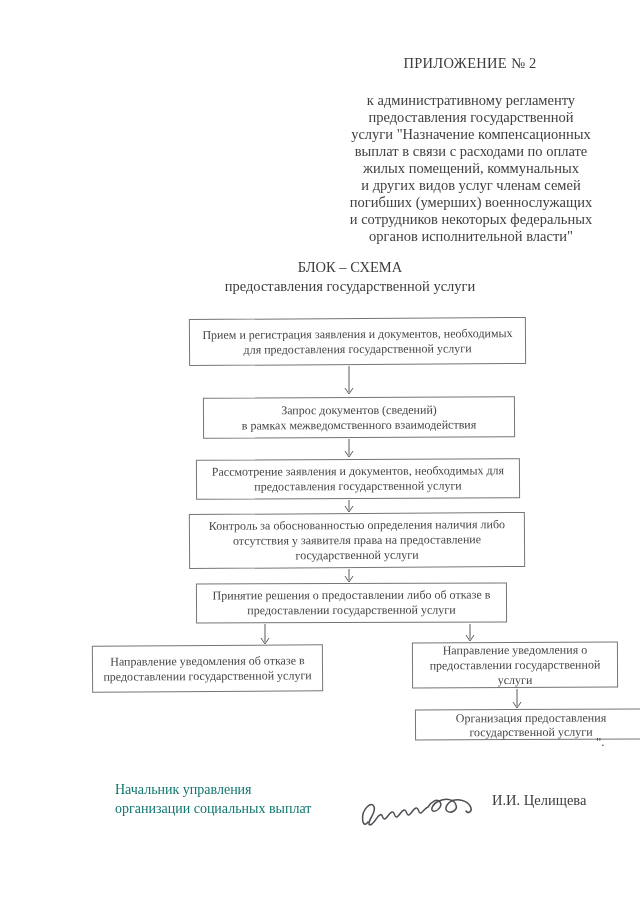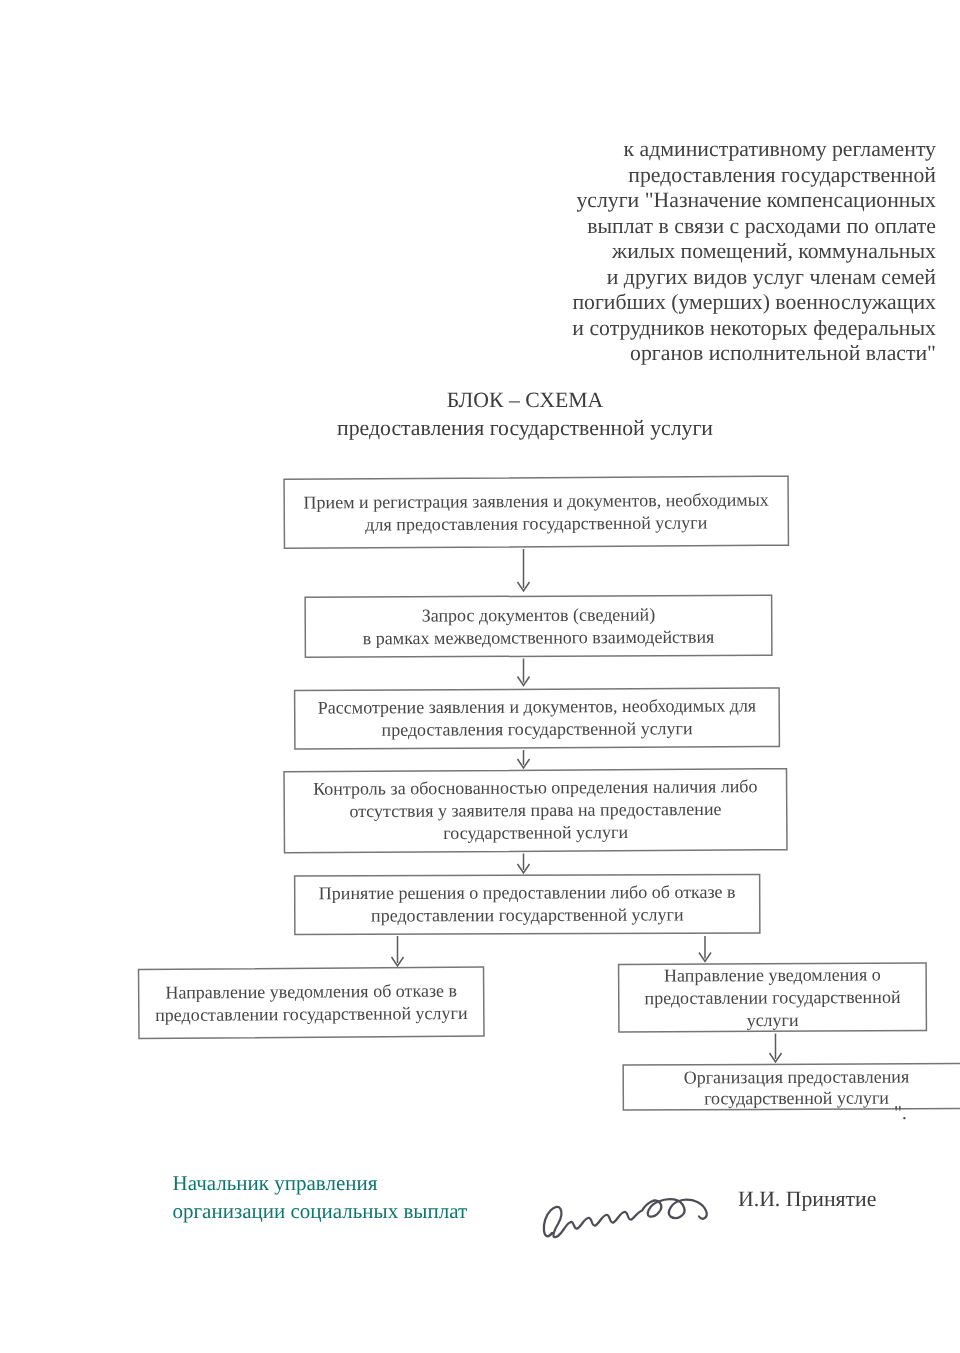--- a/index.html
+++ b/index.html
@@ -17,21 +17,21 @@
     position: absolute;
     left: 320px; top: 55px; width: 300px;
     text-align: center;
     font-size: 14.5px;
     letter-spacing: 0.3px;
     color: #3c3c3c;
   }
   .header-note {
     position: absolute;
     left: 318px; top: 92px; width: 306px;
-    text-align: right;
+    text-align: center;
     font-size: 14.5px;
     line-height: 17px;
     white-space: pre-line;
     color: #414141;
   }
   
   .scheme-title {
     position: absolute;
     left: 50px; top: 258px; width: 600px;
     text-align: center;
@@ -96,20 +96,21 @@
     left: 492px; top: 792px; width: 140px;
     font-size: 14.5px;
     color: #3c3c3c;
   }
 </style>
 </head>
 <body>
 
 <div class="page">
 
+  <div class="appendix">ПРИЛОЖЕНИЕ № 2</div>
 
   <div class="header-note">к административному регламенту
 предоставления государственной
 услуги "Назначение компенсационных
 выплат в связи с расходами по оплате
 жилых помещений, коммунальных
 и других видов услуг членам семей
 погибших (умерших) военнослужащих
 и сотрудников некоторых федеральных
 органов исполнительной власти"</div>
@@ -175,15 +176,15 @@
   <svg class="signature" viewBox="0 0 130 45" xmlns="http://www.w3.org/2000/svg">
     <path d="M10,32 C4,40 2,24 9,17 C15,11 19,17 14,26 C11,31 9,37 14,34
              C18,31 19,26 22,25 C25,23 24,30 27,29 C30,27 31,23 34,22
              C37,21 36,28 39,27 C42,25 43,21 46,20 C49,19 48,26 51,25
              C54,23 55,19 58,18 C61,17 60,24 63,23 C66,21 67,18 70,17
              C73,12 79,8 82,12 C85,16 79,22 75,21 C72,20 75,13 81,11
              C88,8 96,9 98,15 C100,20 93,24 89,21 C86,18 90,11 97,10
              C104,9 111,12 113,18 C114,22 110,24 108,21" stroke="#4d4d55" stroke-width="1.5" fill="none" stroke-linecap="round"></path>
   </svg>
 
-  <div class="signoff-name">И.И. Принятие</div>
+  <div class="signoff-name">И.И. Целищева</div>
 
 </div>
 
 </body></html>

